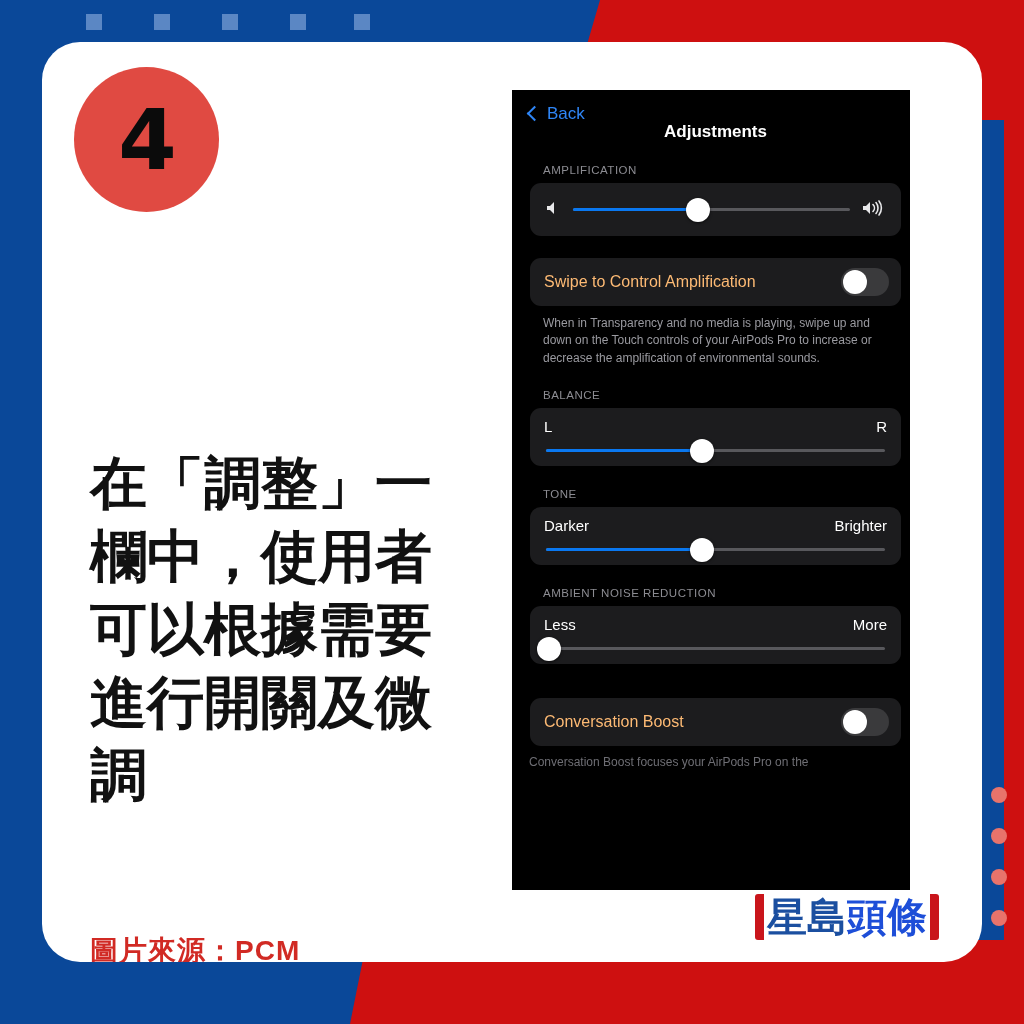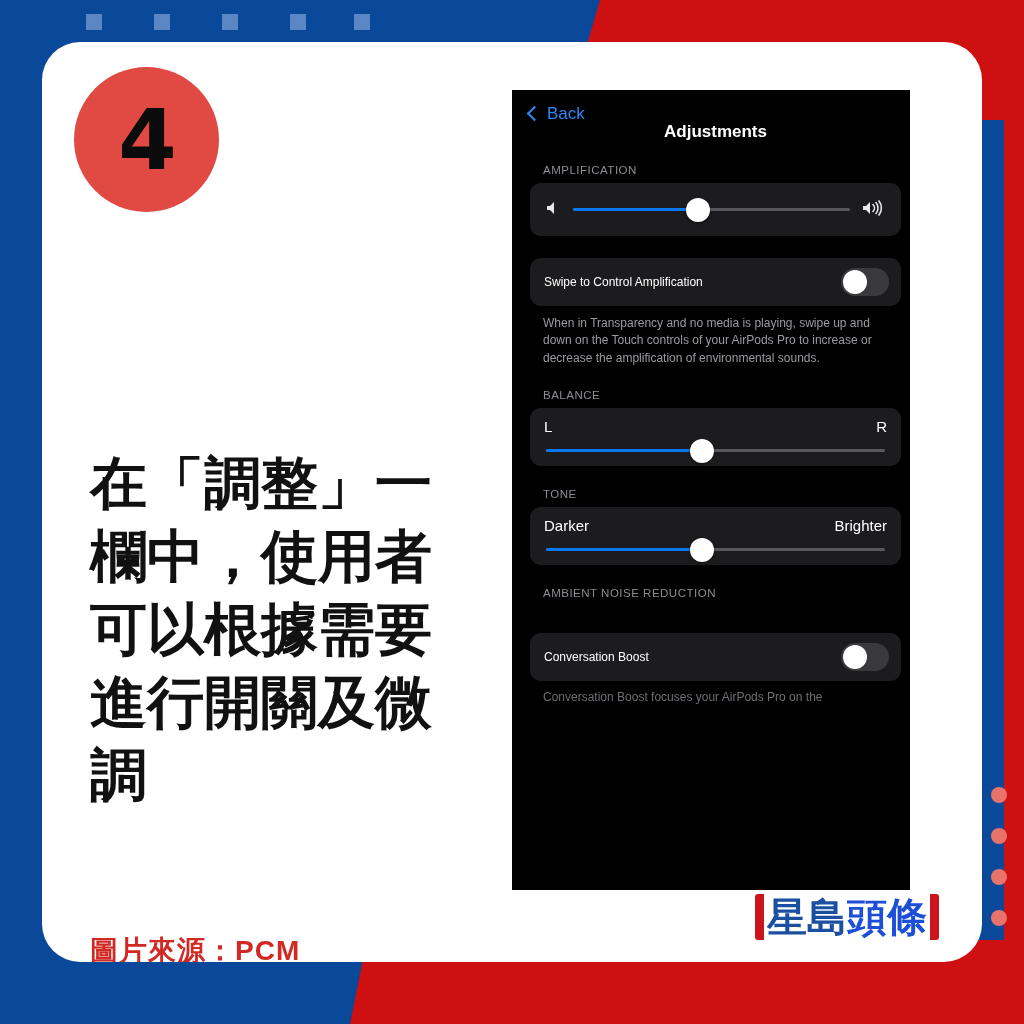--- a/index.html
+++ b/index.html
@@ -88,34 +88,34 @@
   .panel{background:#1c1c1e;border-radius:11px;margin:0 18px;}
   .row-amp{height:53px;display:flex;align-items:center;padding:0 14px;gap:11px;}
   .spk{flex:0 0 auto;color:#e8e8ea;}
   .track{position:relative;flex:1 1 auto;height:3px;background:#58585c;border-radius:2px;}
   .track .fill{position:absolute;left:0;top:0;height:3px;background:#0a78f0;border-radius:2px;}
   .track .knob{position:absolute;top:50%;width:24px;height:24px;margin-top:-12px;
     margin-left:-12px;border-radius:50%;background:#fff;
     box-shadow:0 1px 3px rgba(0,0,0,.6);}
   .row-toggle{height:48px;display:flex;align-items:center;justify-content:space-between;
     padding:0 12px 0 14px;}
-  .row-toggle .lbl{color:#ffffff;font-size:12px;}
+  .row-toggle .lbl{color:#fdba74;font-size:16px;}
   .switch{width:48px;height:28px;border-radius:14px;background:#3a3a3c;position:relative;
     flex:0 0 auto;}
   .switch .dot{position:absolute;left:2px;top:2px;width:24px;height:24px;border-radius:50%;
     background:#fff;}
   .foot-note{color:#9a9aa0;font-size:12px;line-height:1.45;margin:9px 45px 0 31px;}
   .lr-panel{padding:10px 14px 14px 14px;}
   .lr-row{display:flex;justify-content:space-between;color:#fff;font-size:15px;
     margin-bottom:14px;}
   .lr-track{position:relative;height:3px;background:#58585c;border-radius:2px;margin:0 2px;}
   .lr-track .fill{position:absolute;left:0;top:0;height:3px;background:#0a78f0;border-radius:2px;}
   .lr-track .knob{position:absolute;top:50%;width:24px;height:24px;margin-top:-12px;
     margin-left:-12px;border-radius:50%;background:#fff;box-shadow:0 1px 3px rgba(0,0,0,.6);}
-  .cut-note{color:#6e6e74;font-size:12px;margin:9px 31px 0 31px;}
+  .cut-note{color:#6e6e74;font-size:12px;margin:9px 31px 0 17px;}
 </style>
 </head>
 <body>
 
 <div id="bg-blue"></div>
 <div id="bg-red-body"></div>
 <div id="bg-blue-mask"></div>
 <div id="bg-red-top"></div>
 <div id="bg-red-bottom"></div>
 
@@ -206,20 +206,30 @@
           <span>Darker</span>
           <span>Brighter</span>
         </div>
         <div class="lr-track">
           <div class="fill" id="tone-fill" style="width: 46%;"></div>
           <div class="knob" id="tone-knob" style="left: 46%;"></div>
         </div>
       </div>
 
       <div class="sec-label">AMBIENT NOISE REDUCTION</div>
+      <div class="panel lr-panel">
+        <div class="lr-row">
+          <span>Less</span>
+          <span>More</span>
+        </div>
+        <div class="lr-track">
+          <div class="fill" id="amb-fill" style="width: 1%;"></div>
+          <div class="knob" id="amb-knob" style="left: 1%;"></div>
+        </div>
+      </div>
 
       <div class="panel" style="margin-top:34px;">
         <div class="row-toggle">
           <span class="lbl">Conversation Boost</span>
           <span class="switch">
             <span class="dot"></span>
           </span>
         </div>
       </div>
       <div class="cut-note">Conversation Boost focuses your AirPods Pro on the</div>

